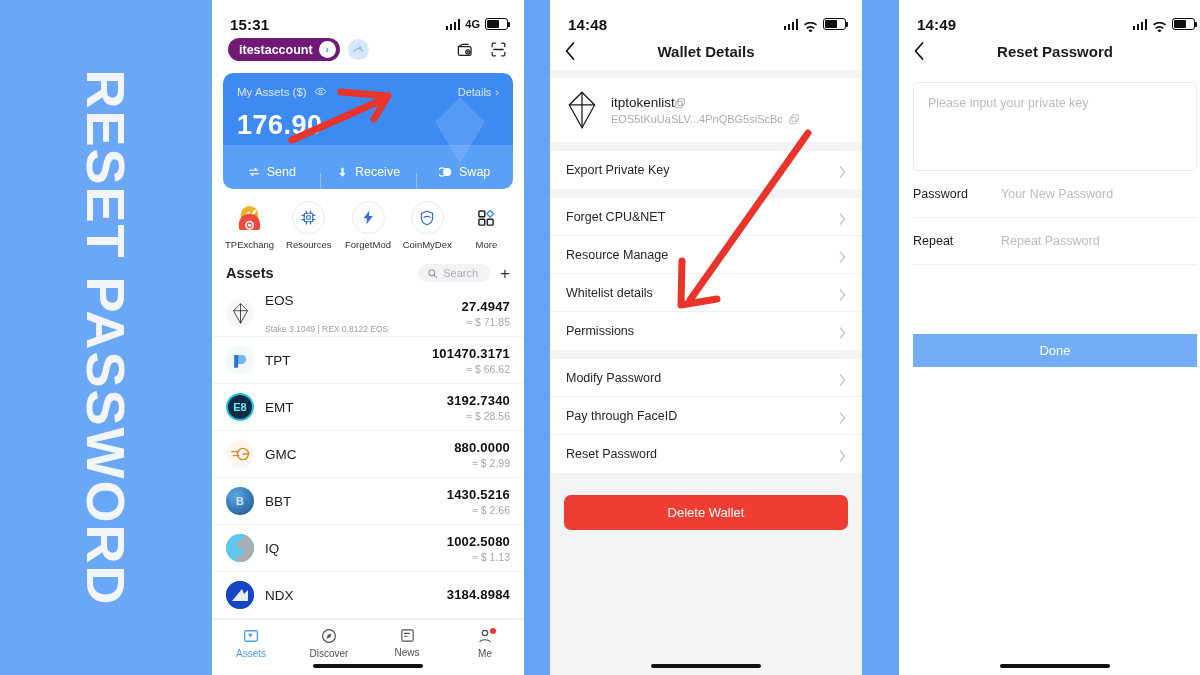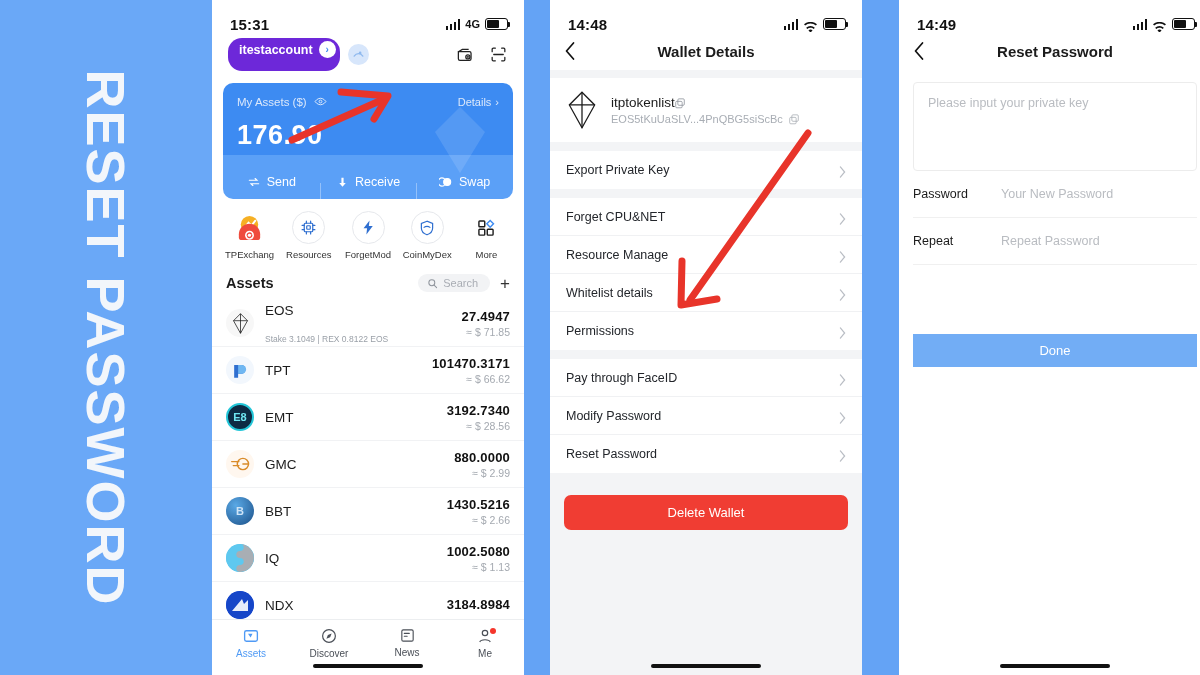--- a/index.html
+++ b/index.html
@@ -63,22 +63,22 @@
   .batt .lvl { height: 100%; width: 62%; background: #111; border-radius: 1px; }
 
   
   .p1-header {
     display: flex; align-items: center; justify-content: space-between;
     padding: 6px 16px 8px 16px; background: #fff;
   }
   .acct-wrap { display: flex; align-items: center; gap: 8px; }
   .acct-chip {
     display: flex; align-items: center; gap: 6px;
-    background: #6d28d9; color: #fff; border-radius: 14px;
-    padding: 3px 4px 13px 11px; font-size: 12.5px; font-weight: 600;
+    background: #701a75; color: #fff; border-radius: 14px;
+    padding: 3px 4px 3px 11px; font-size: 12.5px; font-weight: 600;
   }
   .acct-chip .caret {
     width: 17px; height: 17px; border-radius: 50%; background: #fff;
     display:flex; align-items:center; justify-content:center;
     color:#3d8bf2; font-size:10px; font-weight:700;
   }
   .acct-badge {
     width: 21px; height: 21px; border-radius: 50%; background: #d7e6fb;
     display:flex;align-items:center;justify-content:center;
   }
@@ -635,29 +635,29 @@
           <span class="chev">
             <svg width="7" height="12" viewBox="0 0 8 14" fill="none" stroke="#b9bdc4" stroke-width="1.4" stroke-linecap="round">
                 <path d="m1.5 1 5 6-5 6"></path>
               </svg>
           </span>
         </div>
       </div>
 
       <div class="menu-group">
         <div class="menu-item">
-          <span class="menu-label">Pay through FaceID</span>
+          <span class="menu-label">Modify Password</span>
           <span class="chev">
             <svg width="7" height="12" viewBox="0 0 8 14" fill="none" stroke="#b9bdc4" stroke-width="1.4" stroke-linecap="round">
                 <path d="m1.5 1 5 6-5 6"></path>
               </svg>
           </span>
         </div>
         <div class="menu-item">
-          <span class="menu-label">Modify Password</span>
+          <span class="menu-label">Pay through FaceID</span>
           <span class="chev">
             <svg width="7" height="12" viewBox="0 0 8 14" fill="none" stroke="#b9bdc4" stroke-width="1.4" stroke-linecap="round">
                 <path d="m1.5 1 5 6-5 6"></path>
               </svg>
           </span>
         </div>
         <div class="menu-item">
           <span class="menu-label">Reset Password</span>
           <span class="chev">
             <svg width="7" height="12" viewBox="0 0 8 14" fill="none" stroke="#b9bdc4" stroke-width="1.4" stroke-linecap="round">

